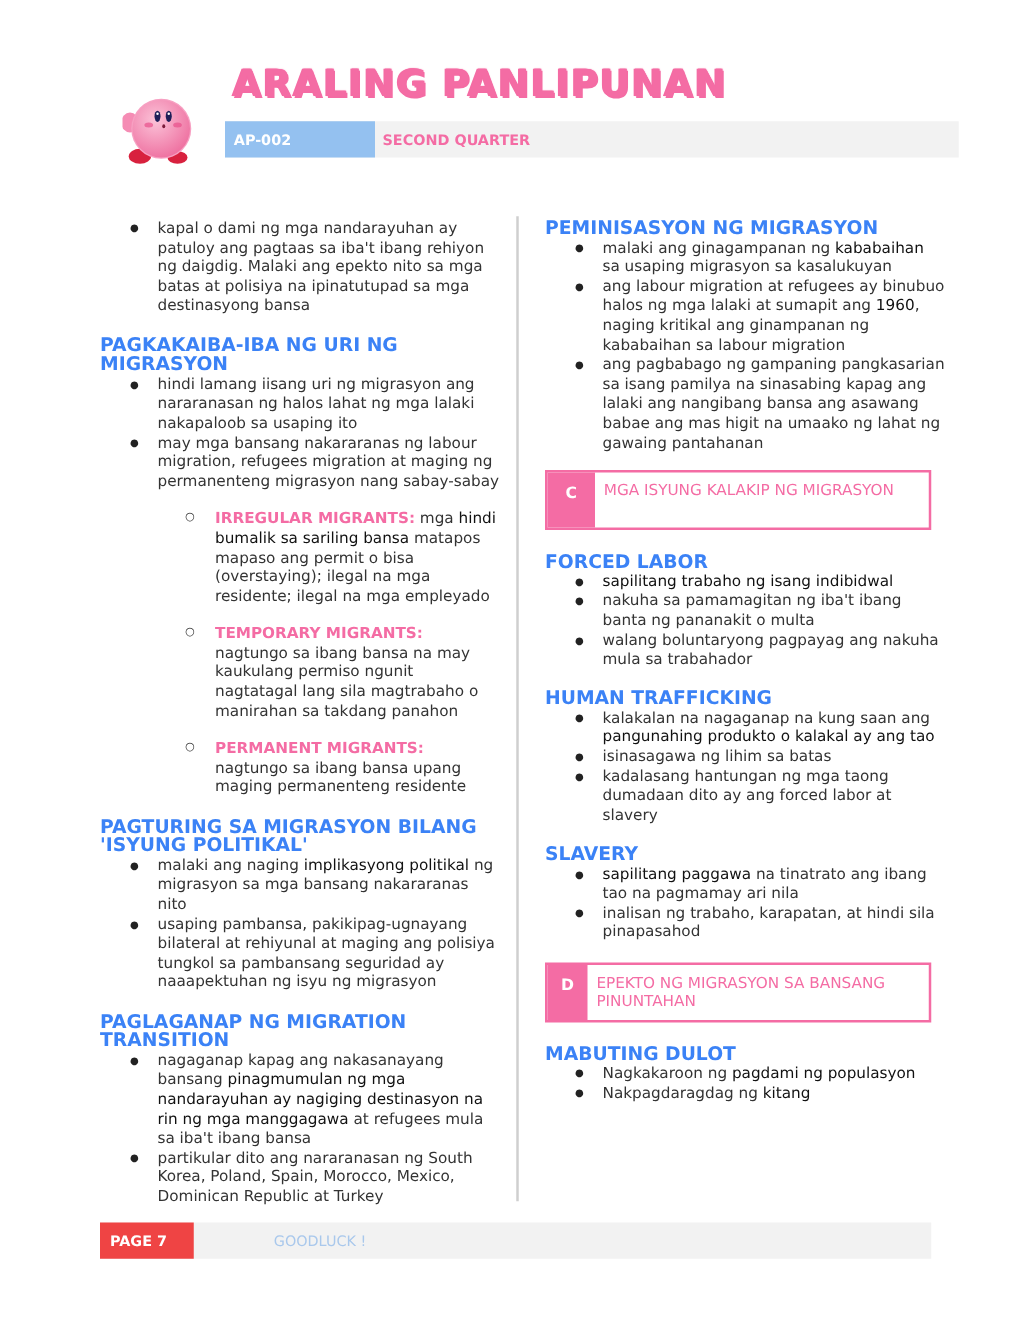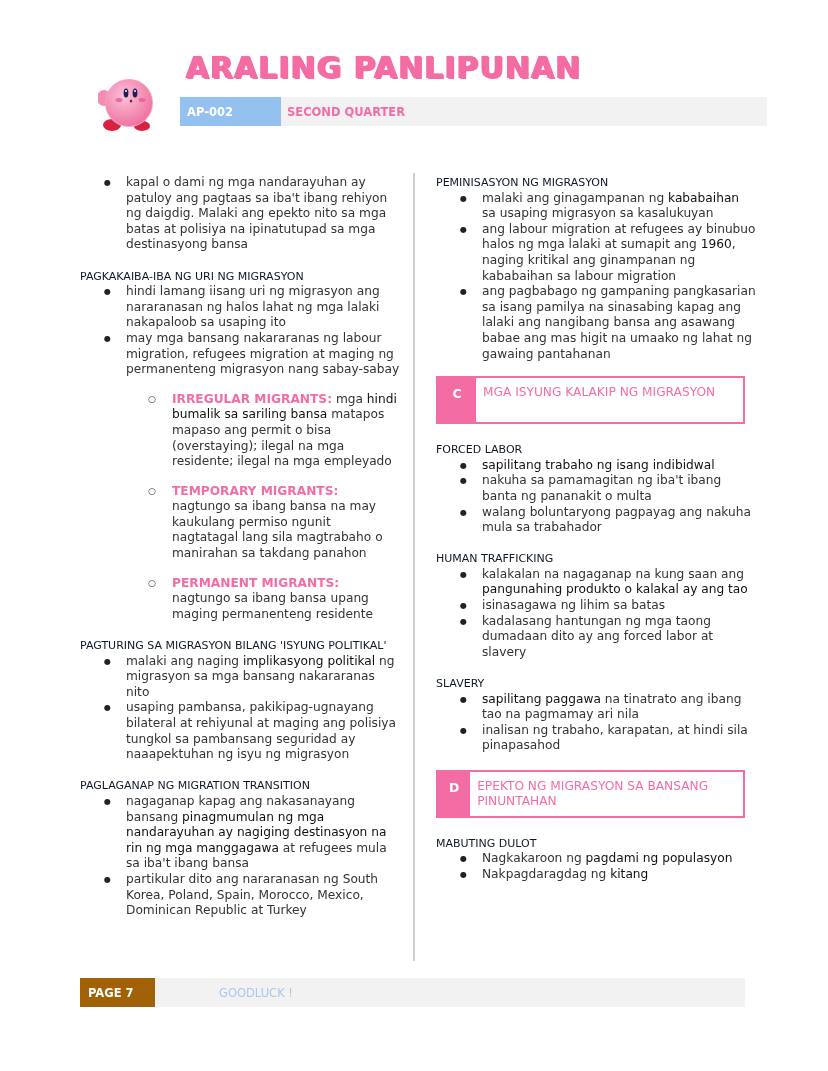--- a/index.html
+++ b/index.html
@@ -9,49 +9,49 @@
     
     .mascot { position: absolute; left: 98px; top: 76px; width: 62px; height: 56px; }
     .title {
       position: absolute; left: 186px; top: 50px;
       font-family: "DejaVu Sans", sans-serif; font-weight: 900;
       font-size: 30px; letter-spacing: 1px; color: #f46ca4;
       text-shadow: 0 0 1px #f46ca4, 1px 1px 0 #f46ca4, -1px 0 0 #f46ca4;
       white-space: nowrap;
     }
     .header-bar { position: absolute; left: 180px; top: 97px; width: 587px; height: 29px; background: #f2f2f2; display: flex; }
-    .header-code { width: 101px; height: 100%; background: #94c1f0; color: #fff; font-weight: bold; font-size: 11.5px; display: flex; align-items: center; padding-left: 7px; }
+    .header-code { width: 120px; height: 100%; background: #94c1f0; color: #fff; font-weight: bold; font-size: 11.5px; display: flex; align-items: center; padding-left: 7px; }
     .header-quarter { color: #f46ca4; font-weight: bold; font-size: 11.5px; display: flex; align-items: center; padding-left: 6px; }
 
     
     .col { position: absolute; top: 175px; font-size: 12.2px; line-height: 15.6px; color: #333; }
     .col-left { left: 80px; width: 320px; }
     .col-right { left: 436px; width: 320px; }
     .divider { position: absolute; left: 413px; top: 173px; width: 1.5px; height: 788px; background: #cfcfcf; }
 
-    .heading { color: #0f172a; font-weight: normal; font-size: 11px; line-height: 15.6px; }
+    .heading { color: #3b82f6; font-weight: bold; font-size: 15px; line-height: 15.6px; }
     .block { margin-bottom: 15.6px; }
     ul.bullets { list-style: none; }
     ul.bullets > li { position: relative; padding-left: 46px; }
     ul.bullets > li::before { content: "\25CF"; position: absolute; left: 24px; top: 0; font-size: 8px; color: #222; }
     ul.sub { list-style: none; }
     ul.sub > li { position: relative; padding-left: 92px; margin-top: 14px; }
     ul.sub > li::before { content: "\25CB"; position: absolute; left: 68px; top: 0; font-size: 9px; color: #333; }
     .col-left ul.bullets > li, .col-left ul.sub > li { margin-left: 0; }
     b, .bold { font-weight: normal; color: #111; }
     .pink { color: #f46ca4; font-weight: bold; }
 
     
     .section-box { display: flex; width: 309px; height: 48px; border: 2px solid #f46ca4; margin-bottom: 18px; }
     .section-letter { width: 38px; background: #f46ca4; color: #fff; font-weight: bold; font-size: 12.5px; display: flex; align-items: flex-start; justify-content: center; padding-top: 8px; }
     .section-title { color: #f46ca4; font-weight: normal; font-size: 12.2px; line-height: 15.6px; padding: 7px 0 0 7px; }
 
     
     .footer-bar { position: absolute; left: 80px; top: 978px; width: 665px; height: 29px; background: #f2f2f2; display: flex; }
-    .footer-page { width: 75px; background: #a16207; color: #fff; font-weight: bold; font-size: 11.5px; display: flex; align-items: center; padding-left: 8px; }
+    .footer-page { width: 75px; background: #ef4444; color: #fff; font-weight: bold; font-size: 11.5px; display: flex; align-items: center; padding-left: 8px; }
     .footer-msg { color: #a9c8ec; font-weight: normal; font-size: 11.5px; display: flex; align-items: center; padding-left: 20px; margin-left: 44px; }
   </style>
 </head>
 <body>
 
 <div class="mascot">
   <svg width="62" height="56" viewBox="0 0 62 56">
     <ellipse cx="14" cy="49" rx="9" ry="6" fill="#d8213e"></ellipse>
     <ellipse cx="44" cy="50" rx="8" ry="5" fill="#d8213e"></ellipse>
     <ellipse cx="6" cy="22" rx="7" ry="8" fill="#f58cb4"></ellipse>

